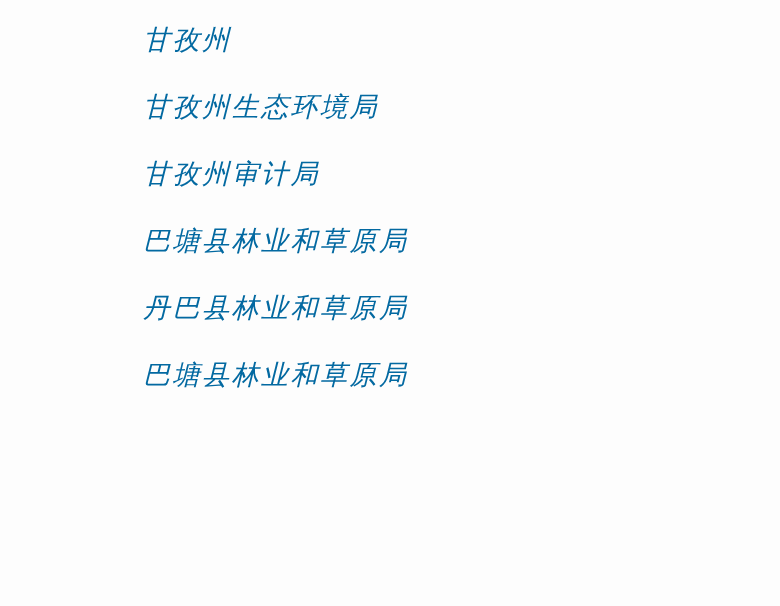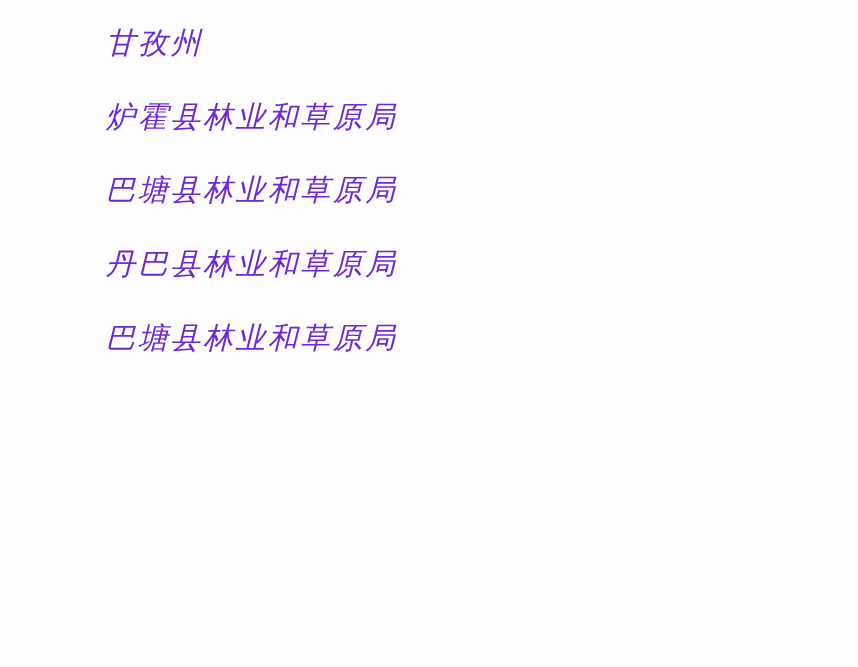--- a/index.html
+++ b/index.html
@@ -30,35 +30,39 @@
     display: block;
     padding-left: 96px;
     height: 67px;
     line-height: 67px;
     white-space: nowrap;
   }
   .doc-line .label {
     font-family: "DejaVu Serif", "Liberation Serif", serif;
     font-size: 27px;
     letter-spacing: 2.5px;
-    color: #6d28d9;
+    color: #0369a1;
     font-style: italic;
     font-weight: 400;
+    margin-left: 47px;
   }
 </style>
 </head>
 <body>
 
 <div class="page">
   <ul class="doc-list">
     <li class="doc-line">
       <span class="label">甘孜州</span>
     </li>
     <li class="doc-line">
-      <span class="label">炉霍县林业和草原局</span>
+      <span class="label">甘孜州生态环境局</span>
+    </li>
+    <li class="doc-line">
+      <span class="label">甘孜州审计局</span>
     </li>
     <li class="doc-line">
       <span class="label">巴塘县林业和草原局</span>
     </li>
     <li class="doc-line">
       <span class="label">丹巴县林业和草原局</span>
     </li>
     <li class="doc-line">
       <span class="label">巴塘县林业和草原局</span>
     </li>

